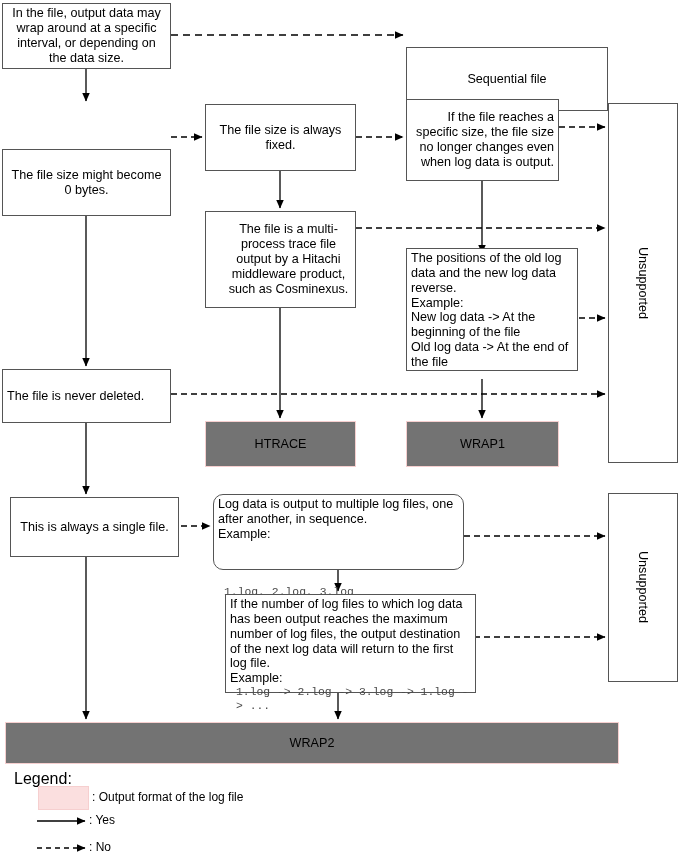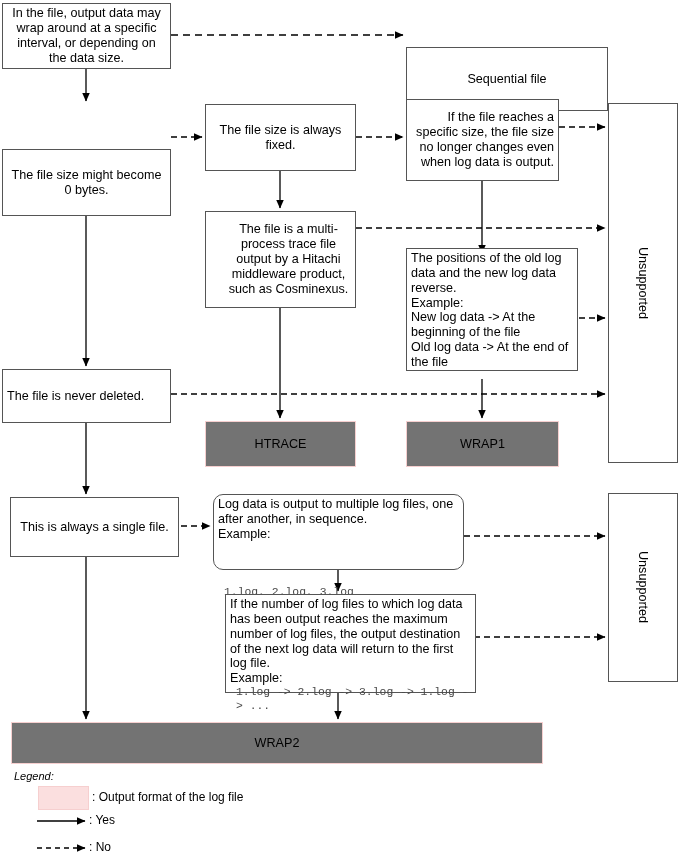--- a/index.html
+++ b/index.html
@@ -81,22 +81,21 @@
   svg.edges {
     position: absolute;
     left: 0;
     top: 0;
     width: 687px;
     height: 857px;
     pointer-events: none;
   }
   .legend-title {
     position: absolute;
-    font-size: 11px;
-    font-style: italic;
+    font-size: 16px;
   }
   .legend-swatch {
     position: absolute;
     box-sizing: border-box;
     background: #fbdfdf;
     border: 1px solid #f6cfcf;
   }
   .legend-text {
     position: absolute;
     font-size: 12px;
@@ -219,21 +218,21 @@
   </div>
 
   <div class="pinkbox" style="left:205px; top:421px; width:151px; height:46px;">
     <span>HTRACE</span>
   </div>
 
   <div class="pinkbox" style="left:406px; top:421px; width:153px; height:46px;">
     <span>WRAP1</span>
   </div>
 
-  <div class="pinkbox" style="left:11px; top:722px; width:532px; height:42px;">
+  <div class="pinkbox" style="left:5px; top:722px; width:614px; height:42px;">
     <span>WRAP2</span>
   </div>
 
   <div class="legend-title" style="left:14px; top:770px;">Legend:</div>
 
   <div class="legend-swatch" style="left:38px; top:786px; width:51px; height:24px;"></div>
   <div class="legend-text" style="left:92px; top:790px;">: Output format of the log file</div>
 
   <div class="legend-text" style="left:89px; top:813px;">: Yes</div>
 

